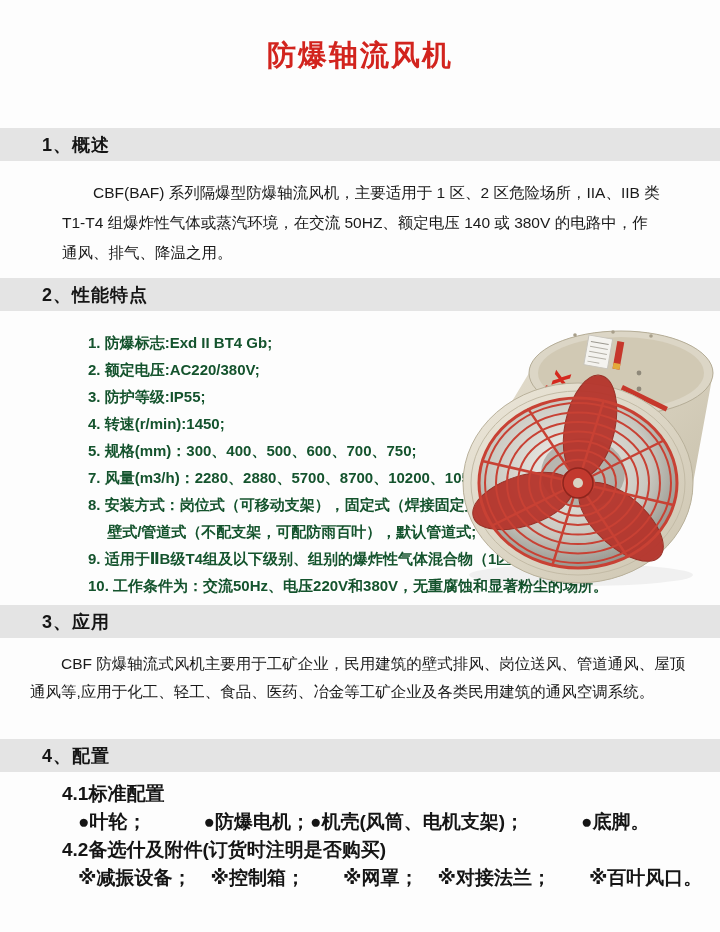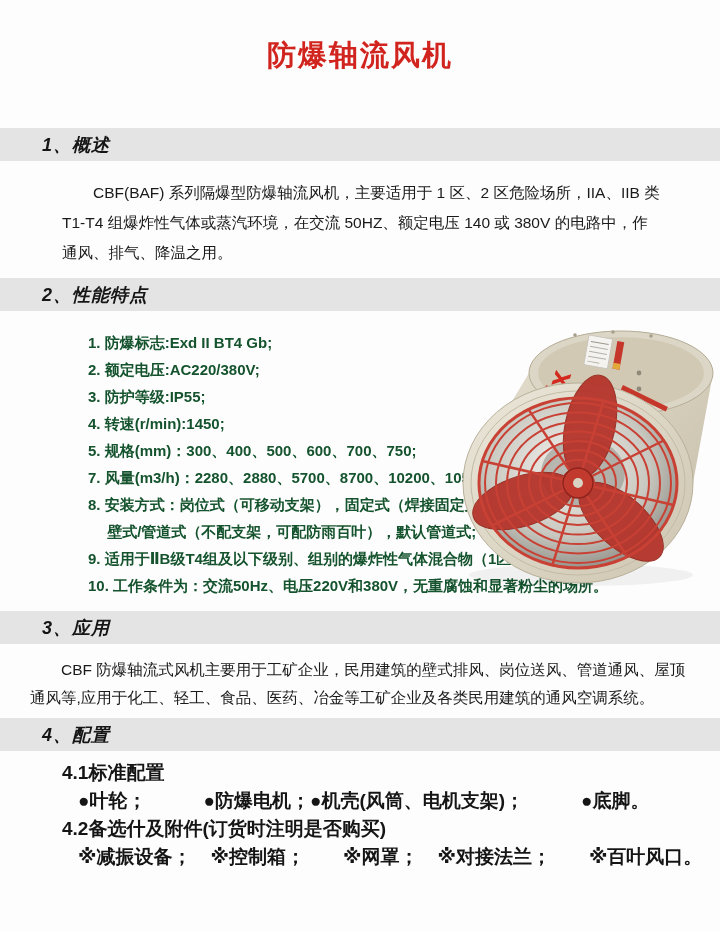--- a/index.html
+++ b/index.html
@@ -20,29 +20,28 @@
     font-weight:bold;
     letter-spacing:2px;
     color:#d2241e;
   }
   .section-bar{
     width:720px;height:33px;
     background:#e4e4e4;
     display:flex;align-items:center;
     box-sizing:border-box;
     padding-left:42px;
-    font-style:italic;
   }
   .section-bar .heading{
     font-size:18px;font-weight:bold;color:#151515;letter-spacing:1px;
   }
   .bar-1{margin-top:52px;}
   .bar-2{margin-top:10px;}
-  .bar-3{margin-top:12px;}
-  .bar-4{margin-top:6px;}
+  .bar-3{margin-top:6px;}
+  .bar-4{margin-top:33px;}
   .para{
     margin:17px 58px 0 62px;
     font-size:15.5px;
     line-height:30px;
     text-indent:2em;
     color:#1a1a1a;
     font-weight:500;
   }
   .para.app{
     margin:12px 26px 0 30px;

